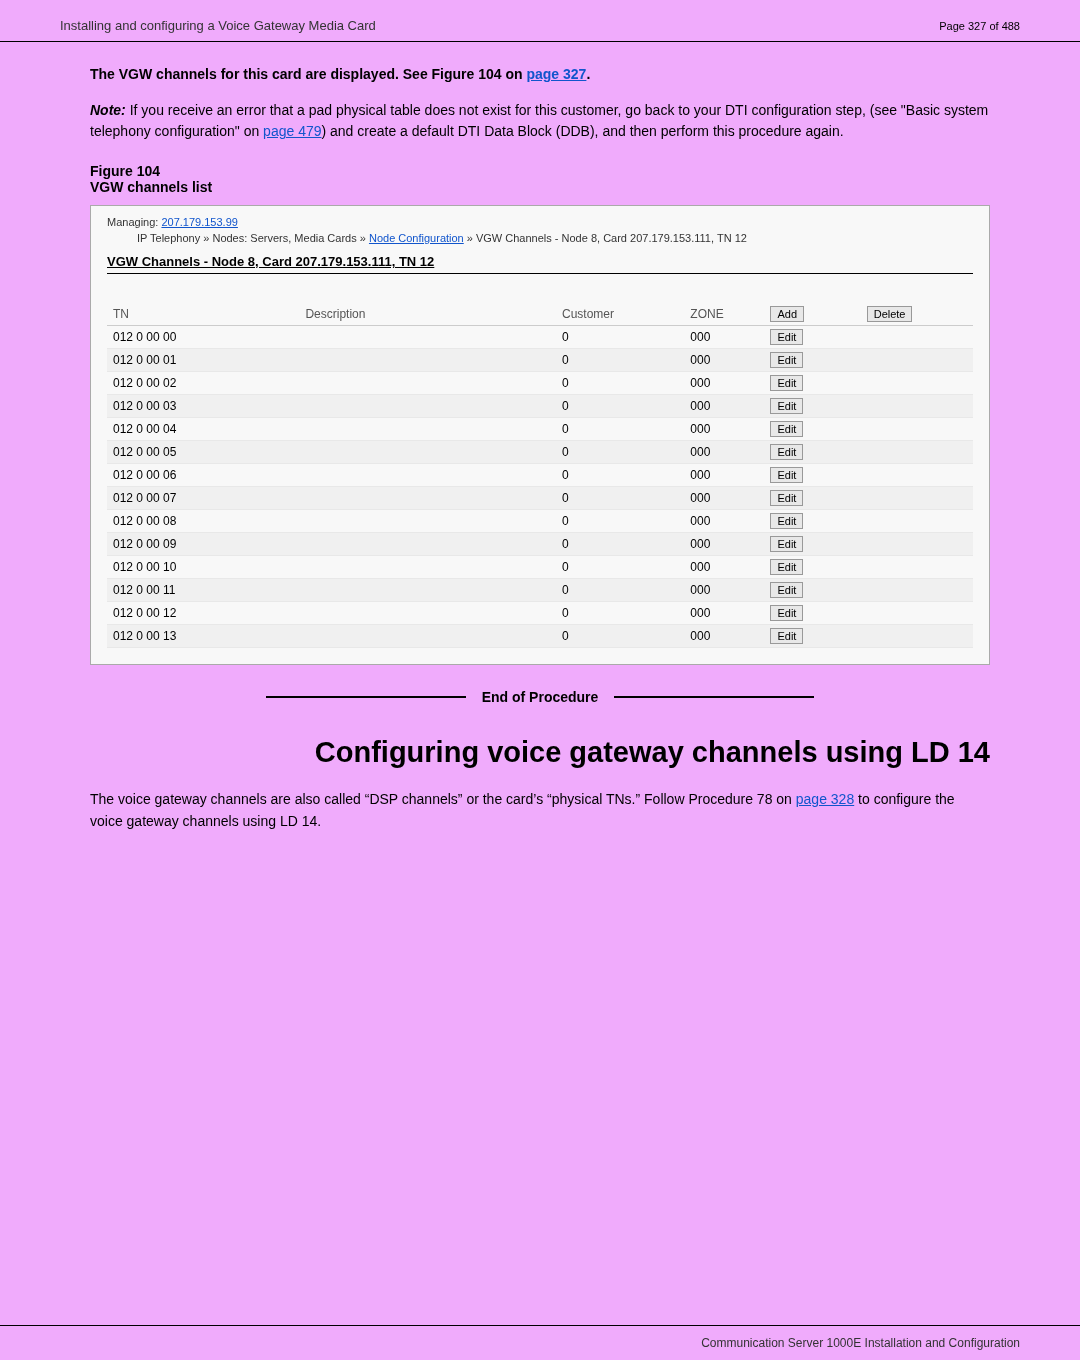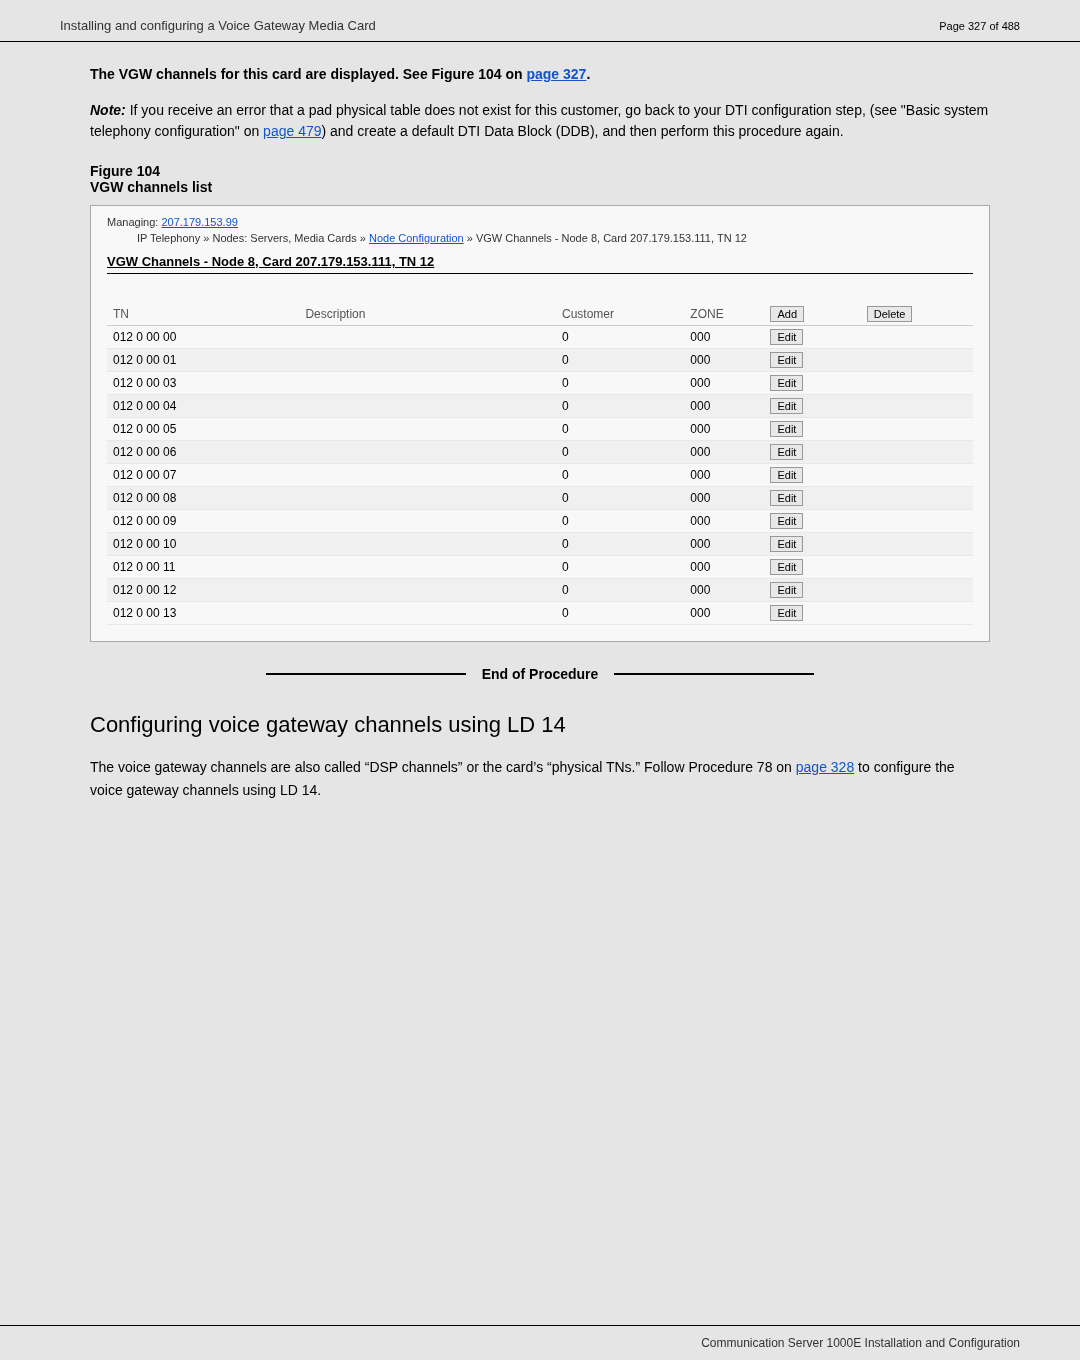--- a/index.html
+++ b/index.html
@@ -8,21 +8,21 @@
       font-size: 14px;
       background: #fff;
       color: #000;
       width: 1080px;
       min-height: 1360px;
     }
 
     .page-container {
       width: 1080px;
       min-height: 1360px;
-      background: #e5e5e5;
+      background: #f0abfc;
       position: relative;
     }
 
     
     .page-header {
       display: flex;
       justify-content: space-between;
       align-items: baseline;
       padding: 18px 60px 8px 60px;
       border-bottom: 1.5px solid #000;
@@ -172,24 +172,25 @@
     }
     .ep-text {
       font-weight: bold;
       font-size: 14px;
       white-space: nowrap;
       text-align: right;
     }
 
     
     .section-heading {
-      font-size: 22px;
-      font-weight: normal;
+      font-size: 29px;
+      font-weight: bold;
       margin: 30px 0 18px 0;
       line-height: 1.2;
+      text-align: right;
     }
 
     .section-body {
       font-size: 14px;
       line-height: 1.6;
     }
 
     
     .page-footer {
       position: absolute;
@@ -269,20 +270,28 @@
     </tr>
             <tr>
       <td>012 0 00 01</td>
       <td></td>
       <td>0</td>
       <td>000</td>
       <td><button class="btn-small">Edit</button></td>
       <td></td>
     </tr>
             <tr>
+      <td>012 0 00 02</td>
+      <td></td>
+      <td>0</td>
+      <td>000</td>
+      <td><button class="btn-small">Edit</button></td>
+      <td></td>
+    </tr>
+            <tr>
       <td>012 0 00 03</td>
       <td></td>
       <td>0</td>
       <td>000</td>
       <td><button class="btn-small">Edit</button></td>
       <td></td>
     </tr>
             <tr>
       <td>012 0 00 04</td>
       <td></td>

